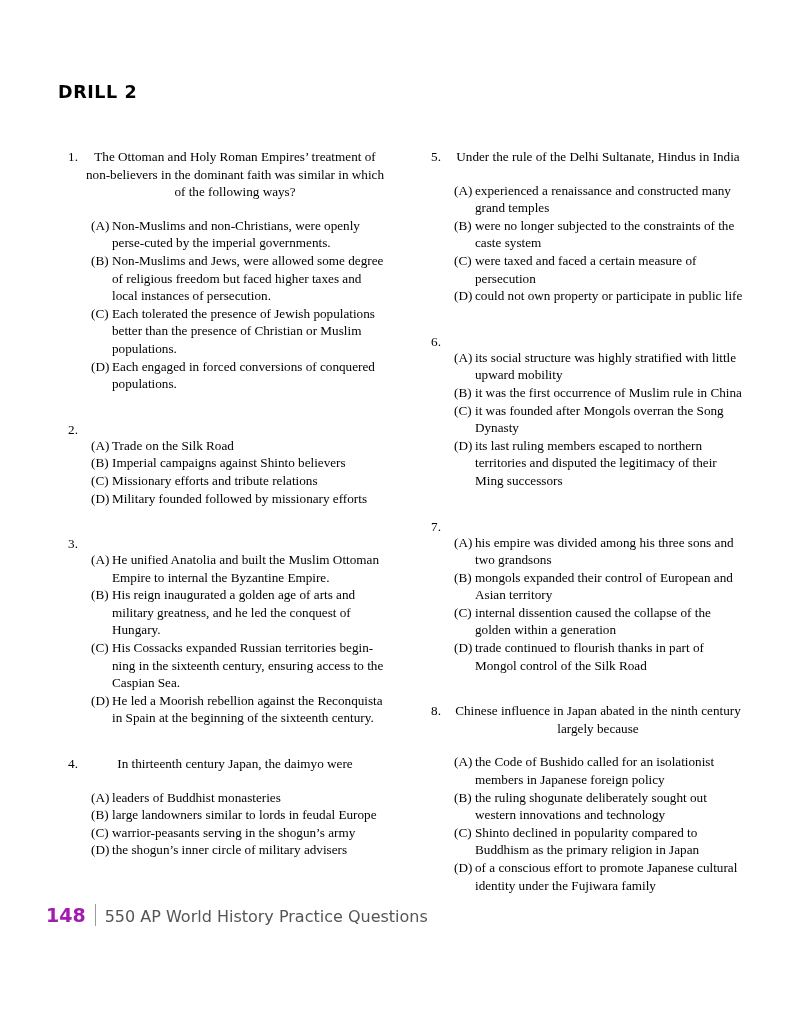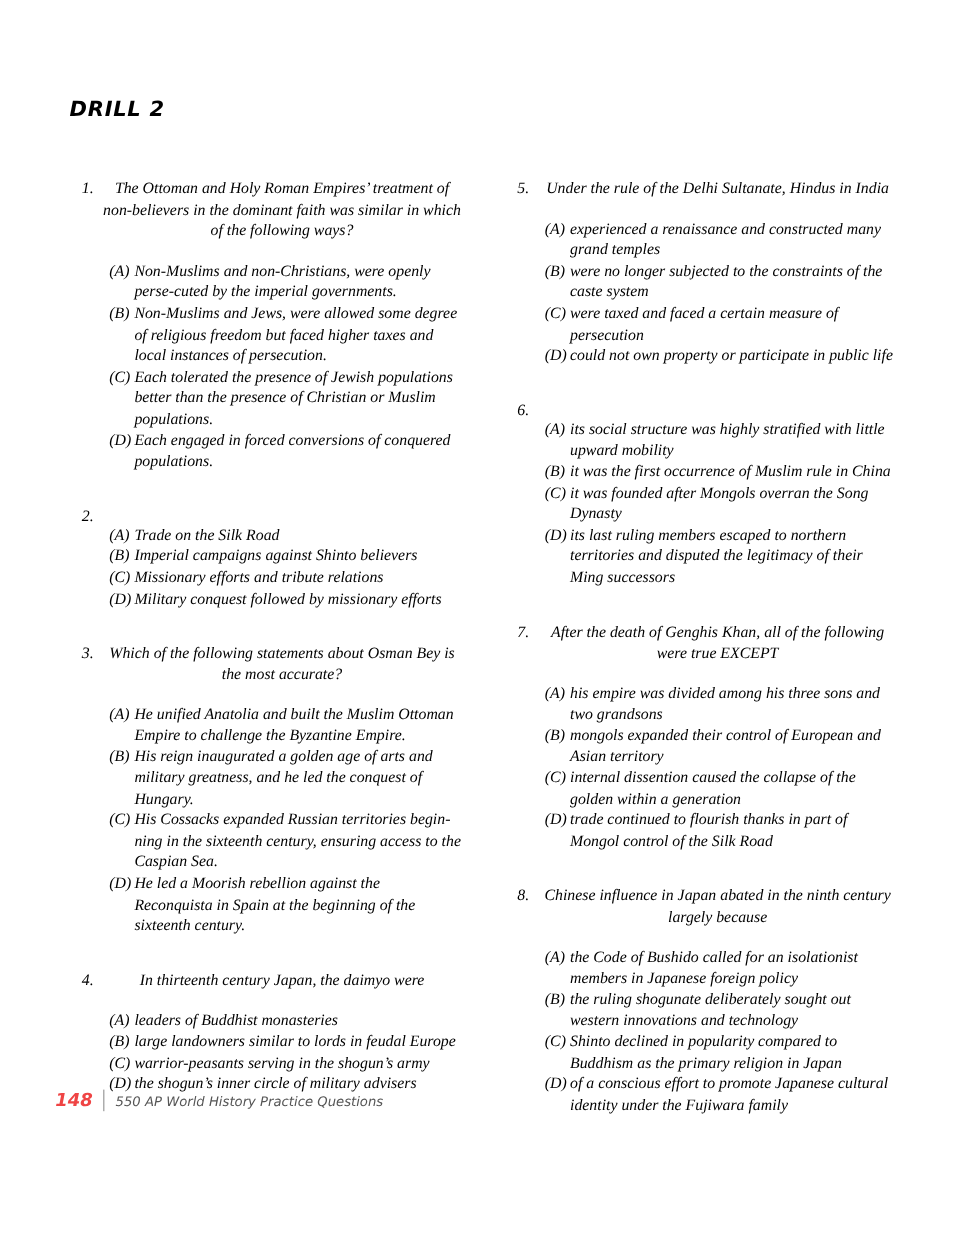--- a/index.html
+++ b/index.html
@@ -14,21 +14,20 @@
     color: #000000;
     position: relative;
   }
   .page {
     position: absolute;
     left: 0; top: 0;
     width: 800px;
     height: 988px;
     background: #fff;
     overflow: hidden;
-    font-style: italic;
   }
   .drill-title {
     position: absolute;
     left: 58px;
     top: 82px;
     font-family: "DejaVu Sans", sans-serif;
     font-weight: bold;
     font-size: 17.5px;
     letter-spacing: 0.6px;
     color: #000;
@@ -87,34 +86,34 @@
   .footer {
     position: absolute;
     left: 46px;
     bottom: 62px;
     display: flex;
     align-items: baseline;
   }
   .page-num {
     font-family: "DejaVu Sans", sans-serif;
     font-weight: bold;
-    font-size: 15px;
-    color: #ef4444;
+    font-size: 19px;
+    color: #a21caf;
     padding-right: 9px;
     text-align: center;
   }
   .footer-sep {
     width: 1px;
     align-self: stretch;
     background: #9a9a9a;
     margin-right: 9px;
   }
   .footer-text {
     font-family: "DejaVu Sans", sans-serif;
-    font-size: 11px;
+    font-size: 16px;
     color: #555555;
   }
 </style>
 </head>
 <body>
 
 <div class="page">
 
   <div class="drill-title">DRILL 2</div>
 
@@ -159,36 +158,35 @@
             <div class="choice">
               <div class="c-letter">(B)</div>
               <div class="c-text">Imperial campaigns against Shinto believers</div>
             </div>
             <div class="choice">
               <div class="c-letter">(C)</div>
               <div class="c-text">Missionary efforts and tribute relations</div>
             </div>
             <div class="choice">
               <div class="c-letter">(D)</div>
-              <div class="c-text">Military conquest followed by missionary efforts</div>
+              <div class="c-text">Military founded followed by missionary efforts</div>
             </div>
           </div>
         </div>
       </div>
 
       <div class="q-gap"></div>
 
       <div class="question">
         <div class="q-num">3.</div>
         <div class="q-body">
-          <div class="q-stem">Which of the following statements about Osman Bey is the most accurate?</div>
-          <div class="choices">
-            <div class="choice">
-              <div class="c-letter">(A)</div>
-              <div class="c-text">He unified Anatolia and built the Muslim Ottoman Empire to challenge the Byzantine Empire.</div>
+          <div class="choices">
+            <div class="choice">
+              <div class="c-letter">(A)</div>
+              <div class="c-text">He unified Anatolia and built the Muslim Ottoman Empire to internal the Byzantine Empire.</div>
             </div>
             <div class="choice">
               <div class="c-letter">(B)</div>
               <div class="c-text">His reign inaugurated a golden age of arts and military greatness, and he led the conquest of Hungary.</div>
             </div>
             <div class="choice">
               <div class="c-letter">(C)</div>
               <div class="c-text">His Cossacks expanded Russian territories begin-ning in the sixteenth century, ensuring access to the Caspian Sea.</div>
             </div>
             <div class="choice">
@@ -279,21 +277,20 @@
             </div>
           </div>
         </div>
       </div>
 
       <div class="q-gap"></div>
 
       <div class="question">
         <div class="q-num">7.</div>
         <div class="q-body">
-          <div class="q-stem">After the death of Genghis Khan, all of the following were true EXCEPT</div>
           <div class="choices">
             <div class="choice">
               <div class="c-letter">(A)</div>
               <div class="c-text">his empire was divided among his three sons and two grandsons</div>
             </div>
             <div class="choice">
               <div class="c-letter">(B)</div>
               <div class="c-text">mongols expanded their control of European and Asian territory</div>
             </div>
             <div class="choice">

